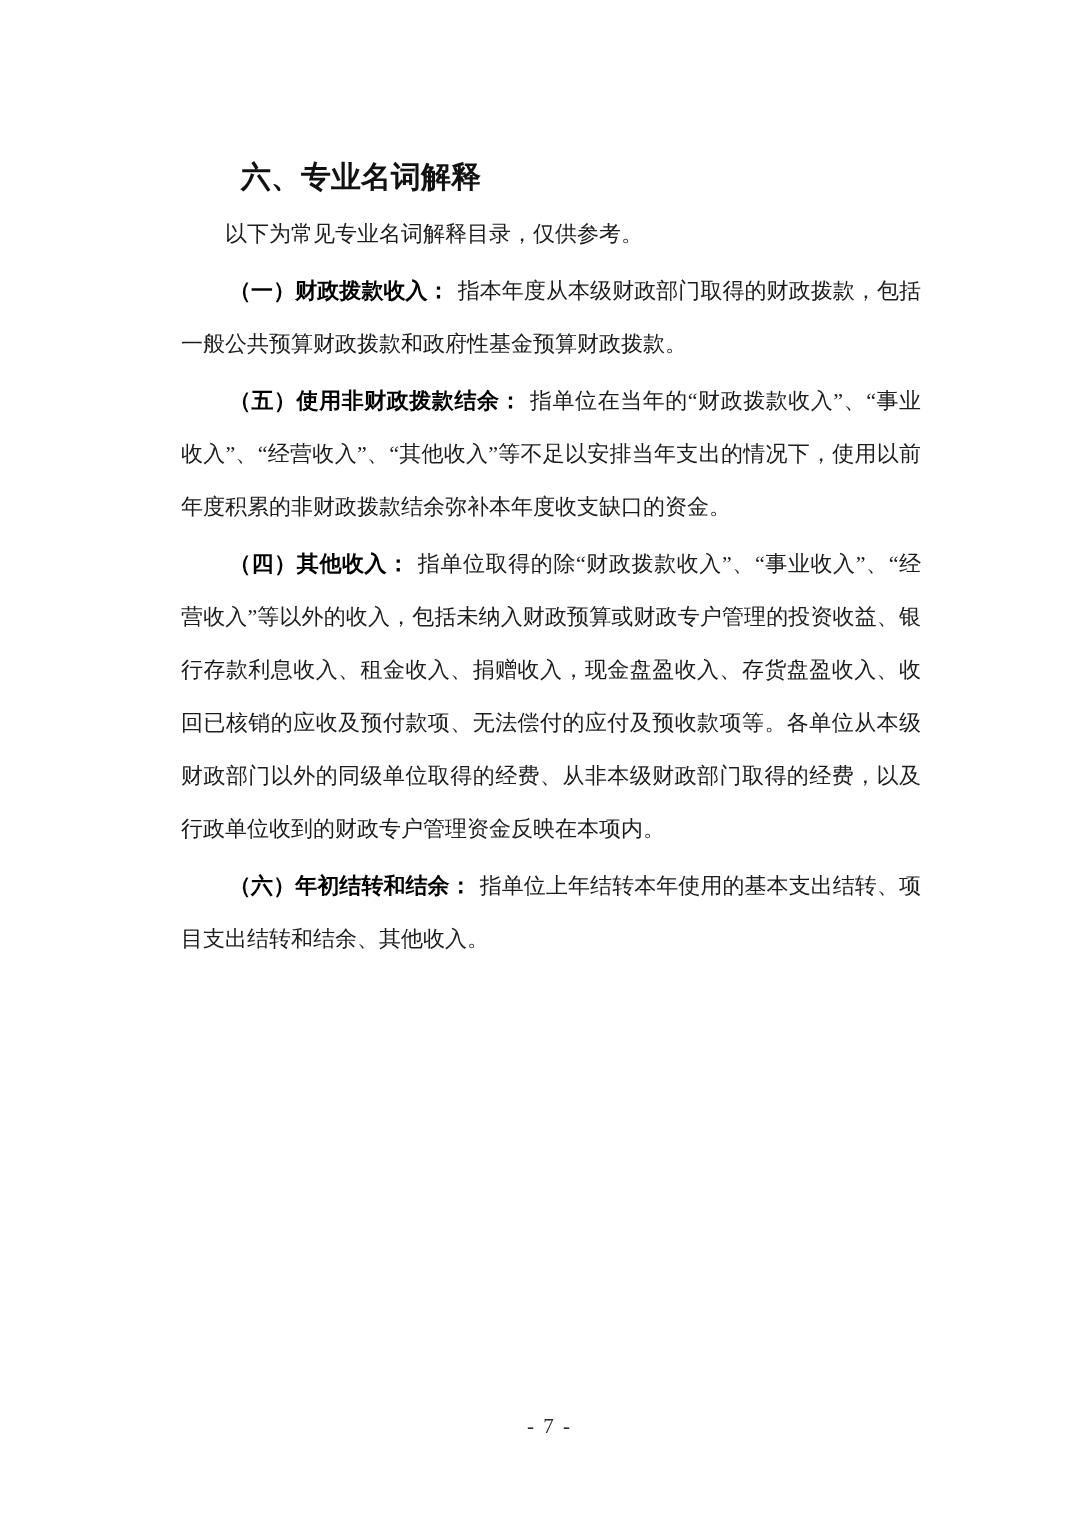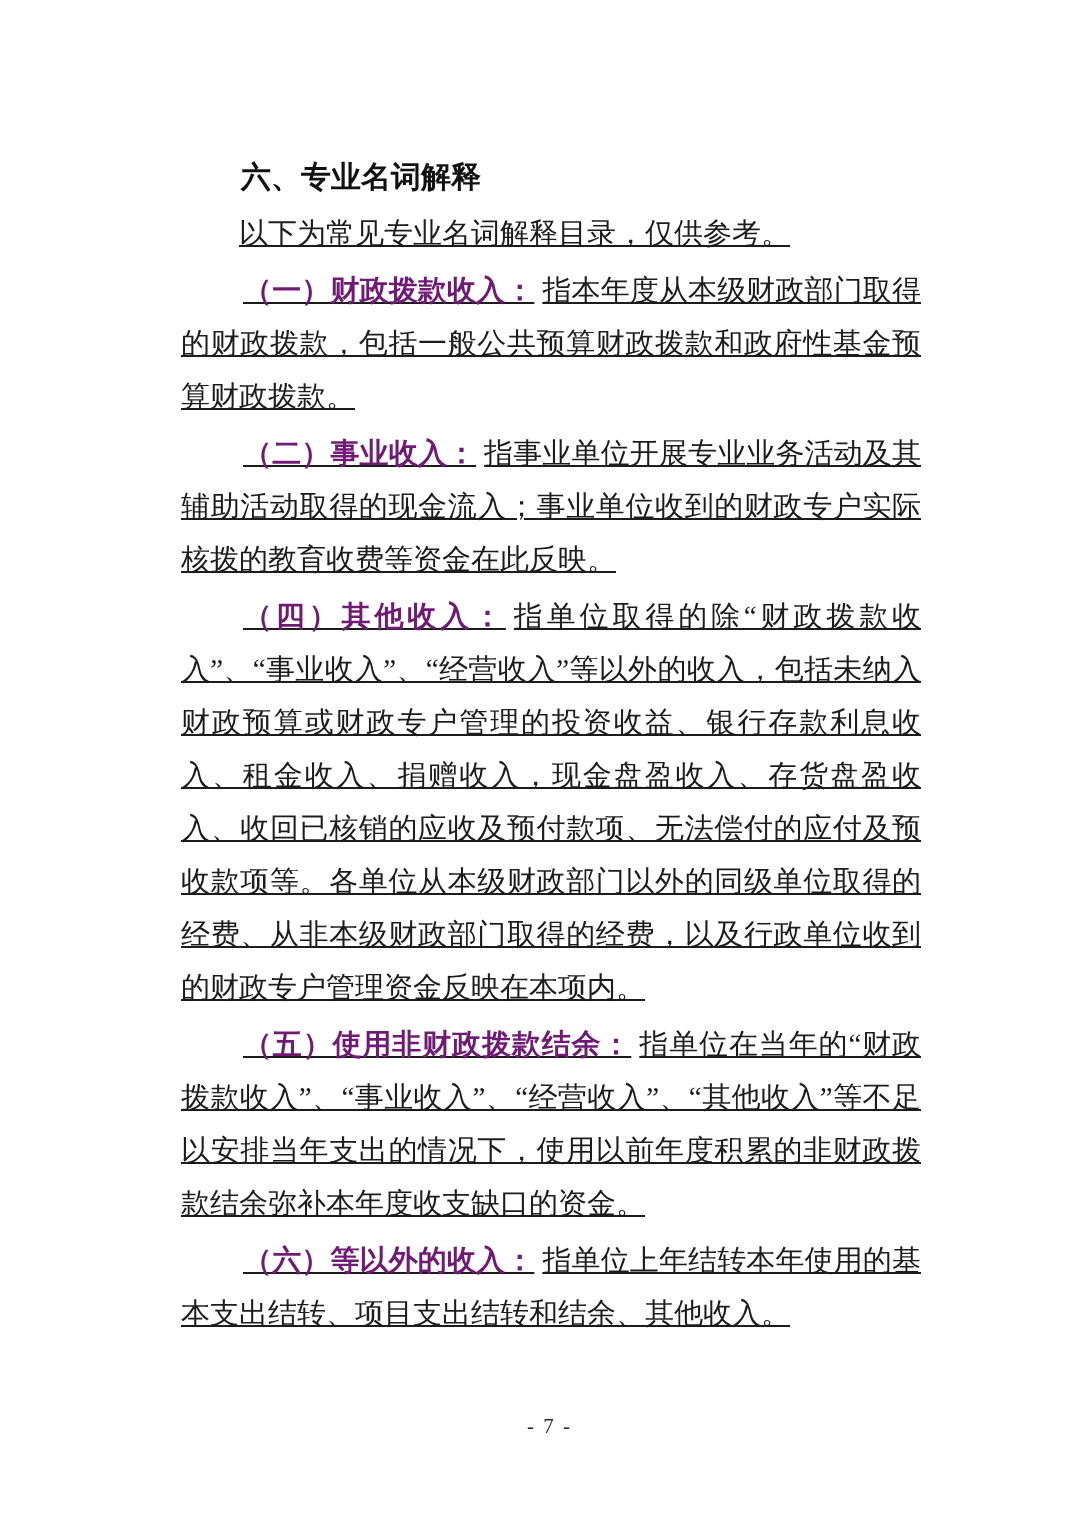--- a/index.html
+++ b/index.html
@@ -22,29 +22,28 @@
   }
   .heading {
     font-family: "Liberation Sans", "DejaVu Sans", sans-serif;
     font-weight: 700;
     font-size: 30px;
     line-height: 53px;
     text-indent: 2em;
     color: #111111;
   }
   .para {
-    font-size: 29px;
+    font-size: 22px;
     line-height: 53px;
     text-indent: 2em;
     text-align: justify;
     text-align-last: left;
     color: #1c1c1c;
-    text-decoration: underline;
   }
-  .term { font-weight: 700; color: #701a75; }
+  .term { font-weight: 700; color: #000000; }
   .page-footer {
     position: absolute;
     left: 0;
     top: 1402px;
     width: 100%;
     text-align: center;
     font-size: 21px;
     letter-spacing: 2px;
     color: #2a2a2a;
     font-family: "Liberation Serif", "DejaVu Serif", serif;
@@ -53,24 +52,23 @@
 </head>
 <body>
 
 <div class="page">
   <div class="content">
     <h1 class="heading">六、专业名词解释</h1>
     <p class="para">以下为常见专业名词解释目录，仅供参考。</p>
 
     <p class="para"><span class="term">（一）财政拨款收入：</span><span>指本年度从本级财政部门取得的财政拨款，包括一般公共预算财政拨款和政府性基金预算财政拨款。</span></p>
 
-    <p class="para"><span class="term">（二）事业收入：</span><span>指事业单位开展专业业务活动及其辅助活动取得的现金流入；事业单位收到的财政专户实际核拨的教育收费等资金在此反映。</span></p>
 
+
+    <p class="para"><span class="term">（五）使用非财政拨款结余：</span><span>指单位在当年的“财政拨款收入”、“事业收入”、“经营收入”、“其他收入”等不足以安排当年支出的情况下，使用以前年度积累的非财政拨款结余弥补本年度收支缺口的资金。</span></p>
 
     <p class="para"><span class="term">（四）其他收入：</span><span>指单位取得的除“财政拨款收入”、“事业收入”、“经营收入”等以外的收入，包括未纳入财政预算或财政专户管理的投资收益、银行存款利息收入、租金收入、捐赠收入，现金盘盈收入、存货盘盈收入、收回已核销的应收及预付款项、无法偿付的应付及预收款项等。各单位从本级财政部门以外的同级单位取得的经费、从非本级财政部门取得的经费，以及行政单位收到的财政专户管理资金反映在本项内。</span></p>
 
-    <p class="para"><span class="term">（五）使用非财政拨款结余：</span><span>指单位在当年的“财政拨款收入”、“事业收入”、“经营收入”、“其他收入”等不足以安排当年支出的情况下，使用以前年度积累的非财政拨款结余弥补本年度收支缺口的资金。</span></p>
-
-    <p class="para"><span class="term">（六）等以外的收入：</span><span>指单位上年结转本年使用的基本支出结转、项目支出结转和结余、其他收入。</span></p>
+    <p class="para"><span class="term">（六）年初结转和结余：</span><span>指单位上年结转本年使用的基本支出结转、项目支出结转和结余、其他收入。</span></p>
   </div>
 
   <div class="page-footer">- 7 -</div>
 </div>
 
 </body></html>

